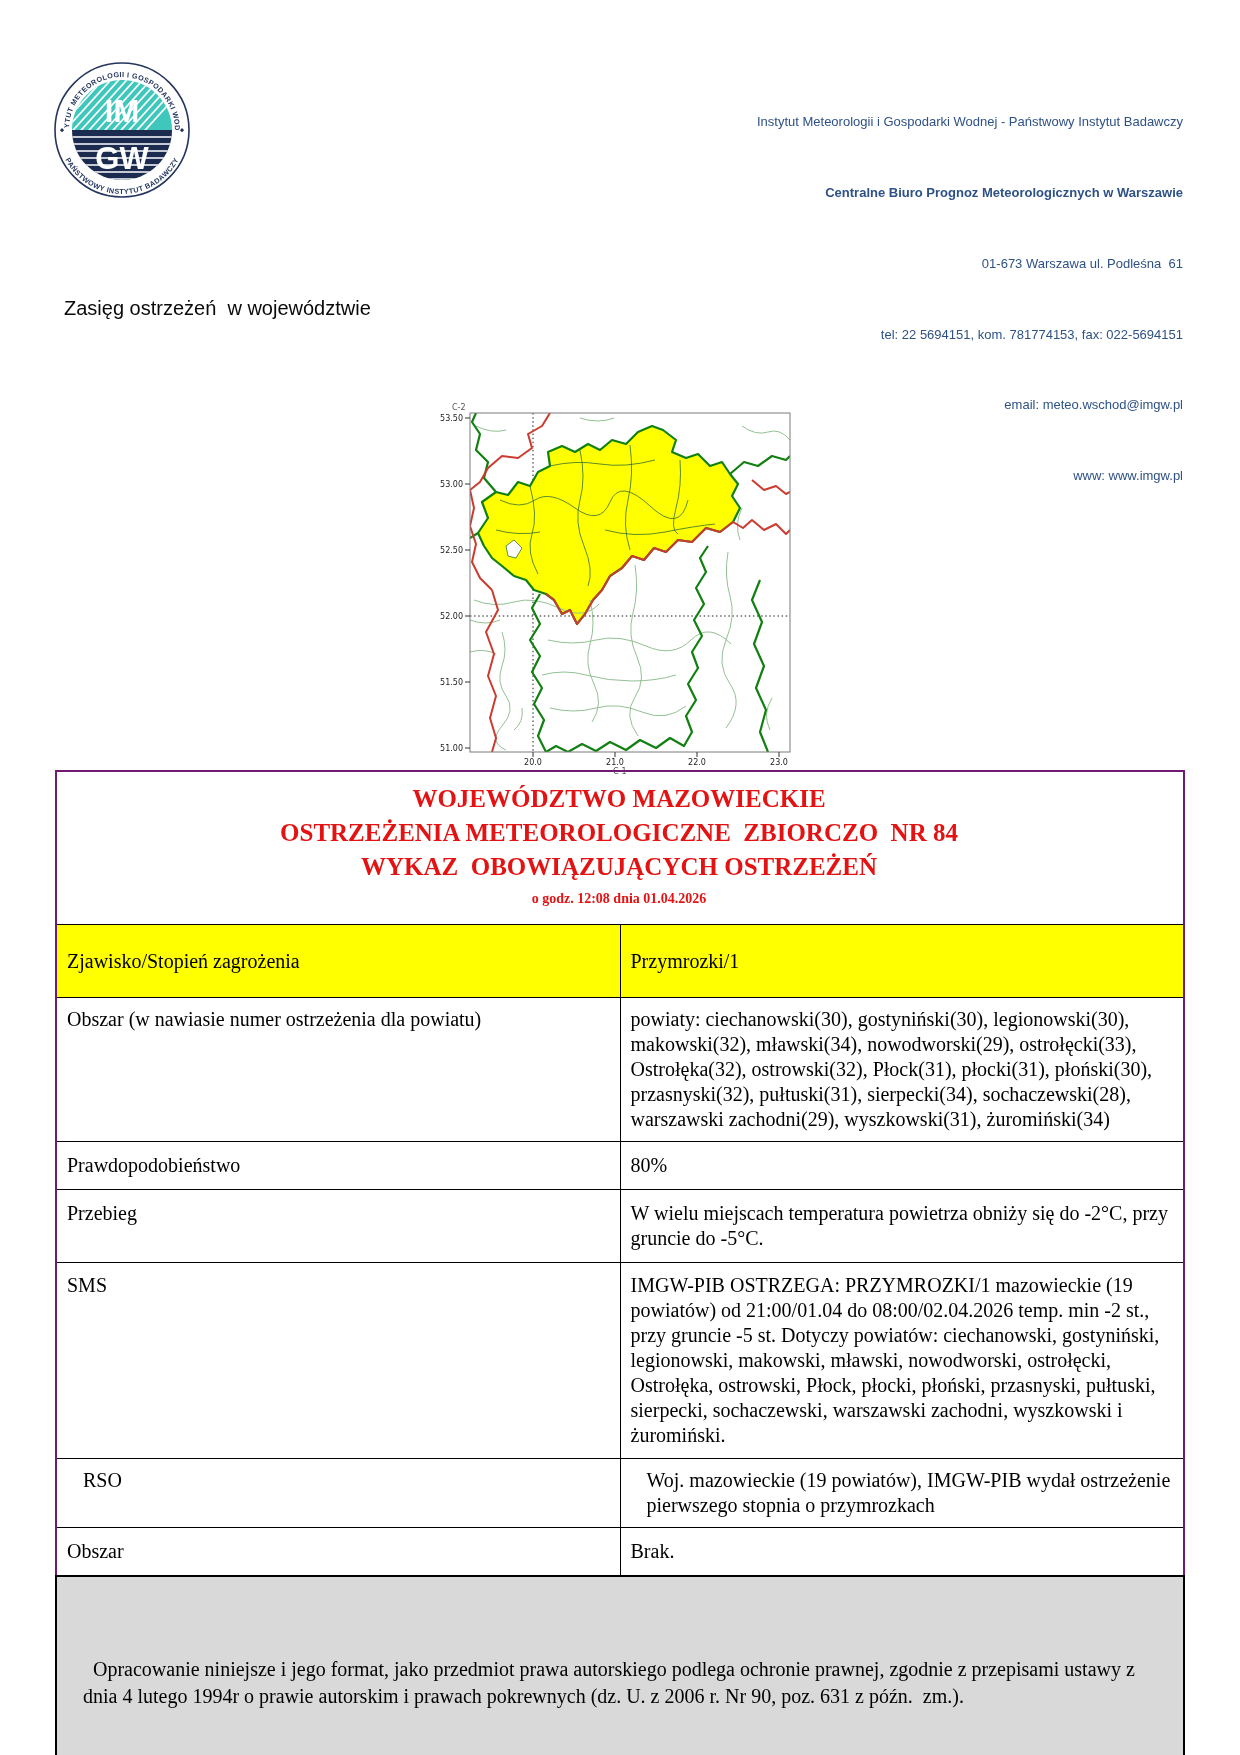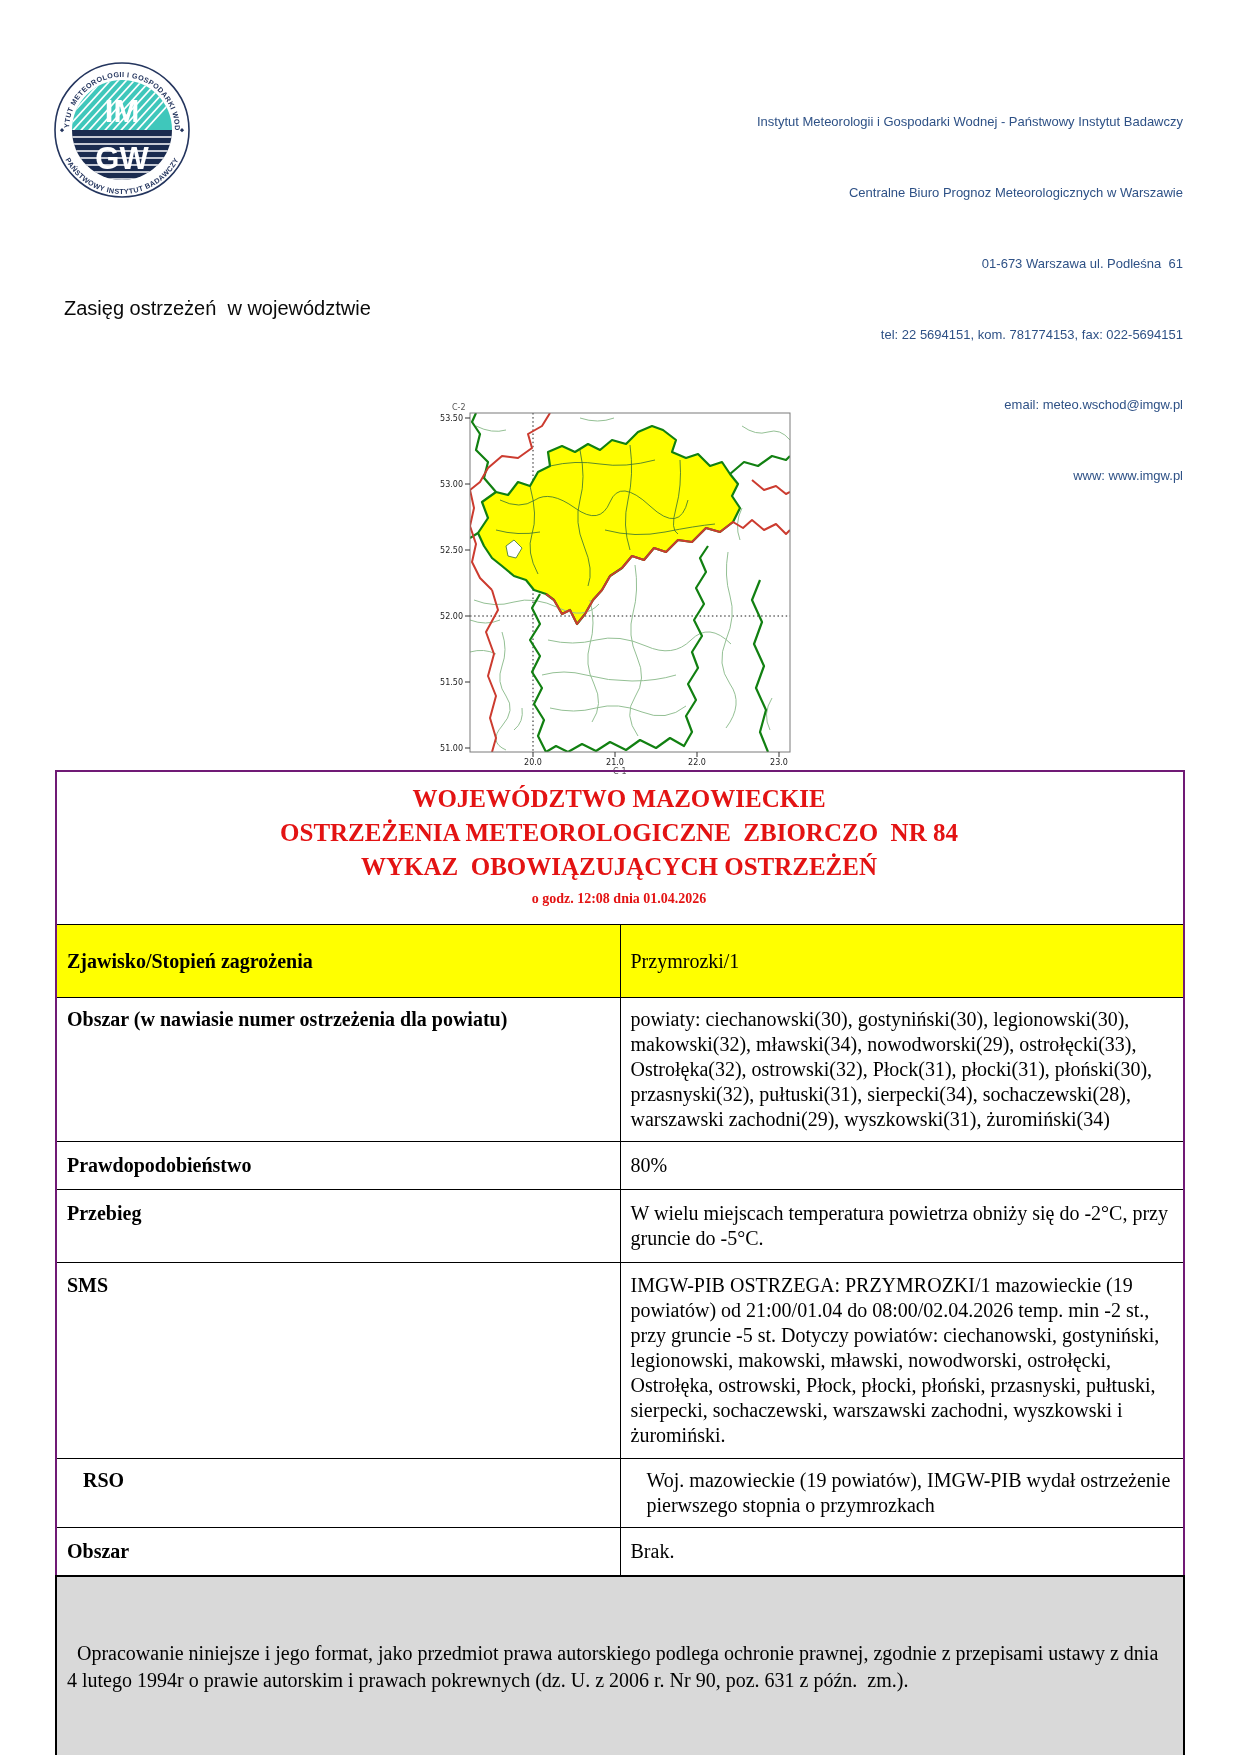--- a/index.html
+++ b/index.html
@@ -5,54 +5,54 @@
   html,body{margin:0;padding:0;}
   body{
     width:1240px;height:1755px;position:relative;background:#ffffff;
     font-family:"Liberation Sans",sans-serif;color:#000;overflow:hidden;
   }
   
   .hdr{
     position:absolute;top:63px;right:57px;text-align:right;
     color:#2E5186;font-size:13px;line-height:23.6px;white-space:pre-wrap;
   }
-  .hdr .bold{font-weight:normal;}
+  .hdr .bold{font-weight:bold;}
   .logo{position:absolute;left:52px;top:60px;width:140px;height:140px;}
   
   .caption{
     position:absolute;top:297px;left:4px;width:100%;box-sizing:border-box;
     padding-left:60px;text-align:left;font-size:20px;color:#0a0a0a;white-space:pre-wrap;
   }
   .mapwrap{position:absolute;left:430px;top:400px;width:370px;height:375px;}
   
   .doc{position:absolute;left:55px;top:770px;width:1130px;}
   table.warn{
     border-collapse:collapse;width:1130px;table-layout:fixed;
     font-family:"Liberation Serif",serif;font-size:20px;border:2px solid #701a75;
   }
   table.warn td{
     border:1.5px solid #000;vertical-align:top;line-height:25px;
     padding:10px 12px 10px 10px;word-wrap:break-word;
   }
   td.title-cell{text-align:center;padding:8px 0 12px 0;}
   .title-line{font-weight:bold;font-size:25px;line-height:34px;color:#E31313;white-space:pre-wrap;}
   .title-date{font-weight:bold;font-size:14px;line-height:30px;color:#E31313;white-space:pre-wrap;text-align:center;}
-  td.lbl{width:296px;font-weight:bold;padding-left:14px;margin-top:48px;}
+  td.lbl{width:296px;font-weight:normal;padding-left:14px;margin-top:48px;}
   tr.hl td{background:#FFFF00;padding-top:24px;padding-bottom:23px;}
   tr.r-obszar td{padding-top:9px;padding-bottom:9px;}
   tr.r-sms td{padding-top:10px;padding-bottom:10px;}
   tr.r-single td{padding-top:11px;padding-bottom:11px;}
   tr.r-rso td{padding-top:9px;padding-bottom:9px;padding-left:26px;}
   
   .footer{
     background:#D9D9D9;border:2px solid #000;margin-top:-2px;
     padding:9px 10px 13px 10px;font-family:"Liberation Serif",serif;
     font-size:20px;line-height:27px;white-space:pre-wrap;
   }
-  .footer p{margin:0;}
+  .footer p{margin:16px;}
   
   .tick-label{font-family:"DejaVu Sans",sans-serif;font-size:8px;fill:#222;}
   .corner-label{font-family:"DejaVu Sans",sans-serif;font-size:8px;fill:#555;}
   
   .seal-arc{font-family:"Liberation Sans",sans-serif;font-size:7.2px;font-weight:bold;
             letter-spacing:0.4px;fill:#24355E;}
   .seal-big{font-family:"Liberation Sans",sans-serif;font-weight:bold;font-size:31px;fill:#fff;}
 </style>
 </head>
 <body>

